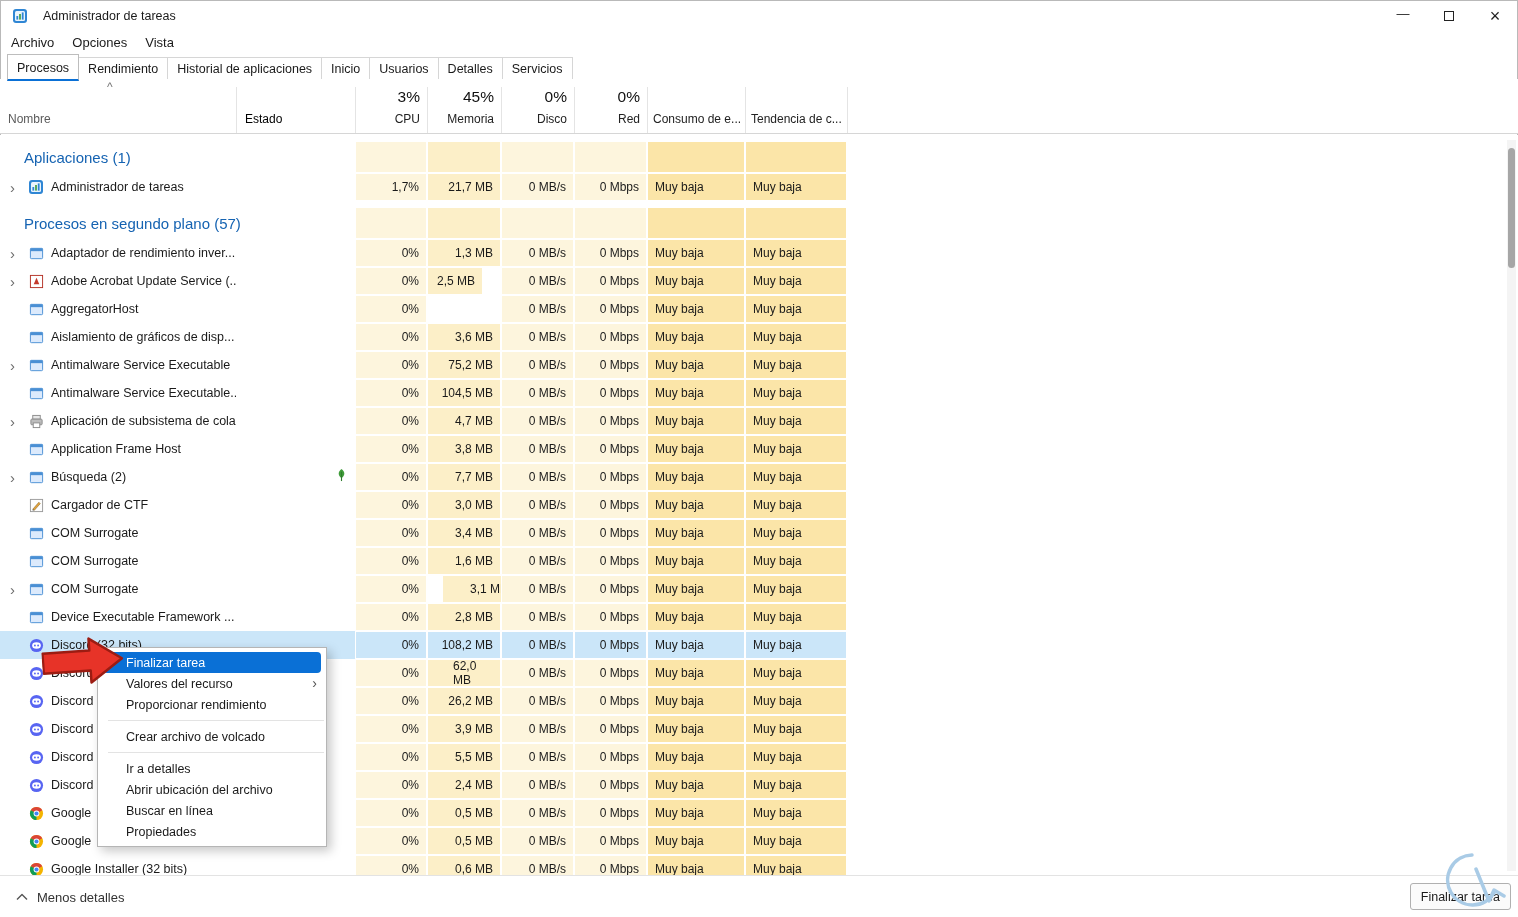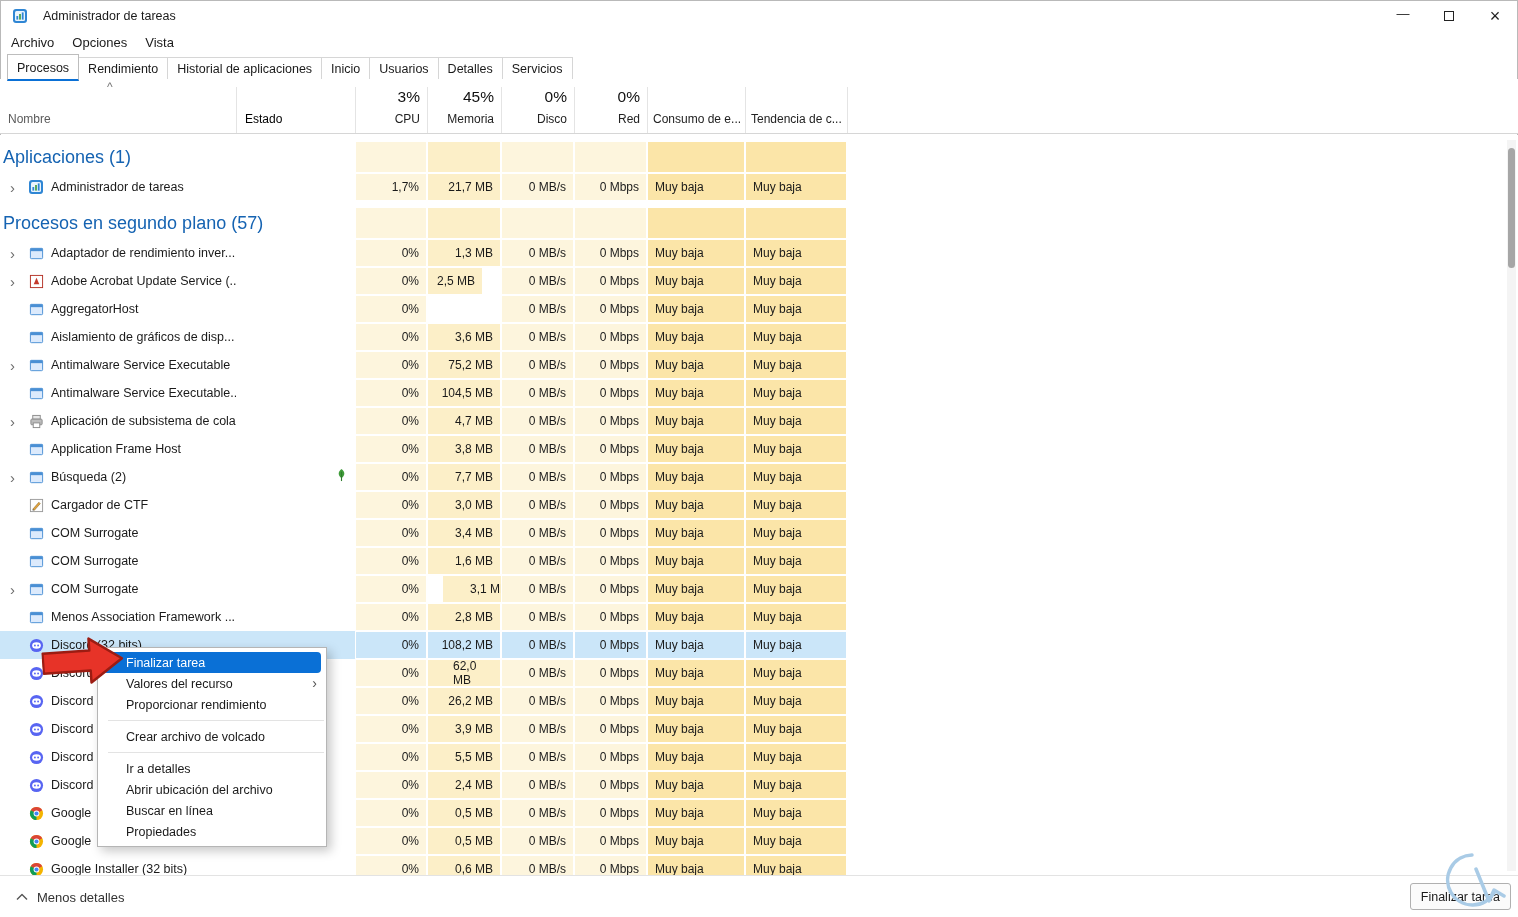--- a/index.html
+++ b/index.html
@@ -33,21 +33,21 @@
 .sortcaret{position:absolute;left:107px;top:1px;font-size:12px;color:#777}
 .metric{position:absolute;top:0;bottom:0}
 .metric .pct{position:absolute;right:7px;top:9px;font-size:15.5px;color:#111}
 .metric .lbl{position:absolute;right:7px;bottom:7px;font-size:12px;color:#222;white-space:nowrap}
 .metric.left .lbl{left:6px;right:auto}
 
 
 .rows{position:absolute;top:135px;left:0;right:0;bottom:42px;overflow:hidden;background:#fff}
 .stack{padding-top:6px}
 .group-row{position:relative;height:32px}
-.group-label{position:absolute;left:3px;top:50%;transform:translateY(-50%);font-size:18px;color:var(--group-text)}
+.group-label{position:absolute;left:24px;top:50%;transform:translateY(-50%);font-size:15px;color:var(--group-text)}
 .gap{height:6px}
 .proc-row{position:relative;height:28px}
 .rowband{position:absolute;left:0;top:0;width:847px;height:100%;background:var(--selected-row)}
 .ncell{position:absolute;left:0;top:0;width:236px;height:100%;display:flex;align-items:center;padding-left:10px;white-space:nowrap;overflow:hidden}
 .chev{width:18px;flex:0 0 18px;font-size:15px;color:#6d6d6d;line-height:1}
 .picon{display:inline-flex;width:16px;height:16px;flex:0 0 16px;margin-right:7px;align-items:center;justify-content:center}
 .pname{font-size:12.5px}
 .scell{position:absolute;left:236px;top:0;width:119px;height:100%;display:flex;align-items:center;justify-content:flex-end;padding-right:7px}
 .heat{position:absolute;top:0;height:100%;border:1px solid #fff;font-size:12px;display:flex;align-items:center;color:#1a1a1a}
 .heat.num{justify-content:flex-end;padding-right:7px}
@@ -457,21 +457,21 @@
       </div>
       <div class="proc-row">
         <div class="ncell">
           <span class="chev"></span>
           <span class="picon">
             <svg width="15" height="15" viewBox="0 0 16 16">
               <rect x="1.5" y="2.5" width="13" height="11" rx="1" fill="#dceafc" stroke="#4a8fd4"></rect>
               <rect x="1.5" y="2.5" width="13" height="3" fill="#4a8fd4"></rect>
             </svg>
           </span>
-          <span class="pname">Menos Association Framework ...</span>
+          <span class="pname">Device Executable Framework ...</span>
         </div>
         <div class="scell"></div>
         <div class="heat num heat-h1" style="left: 355px; width: 72px;">0%</div>
         <div class="heat num heat-h2" style="left: 427px; width: 74px;">2,8 MB</div>
         <div class="heat num heat-h1" style="left: 501px; width: 73px;">0 MB/s</div>
         <div class="heat num heat-h1" style="left: 574px; width: 73px;">0 Mbps</div>
         <div class="heat txt heat-h3" style="left: 647px; width: 98px;">Muy baja</div>
         <div class="heat txt heat-h3" style="left: 745px; width: 102px;">Muy baja</div>
       </div>
       <div class="proc-row selected">

